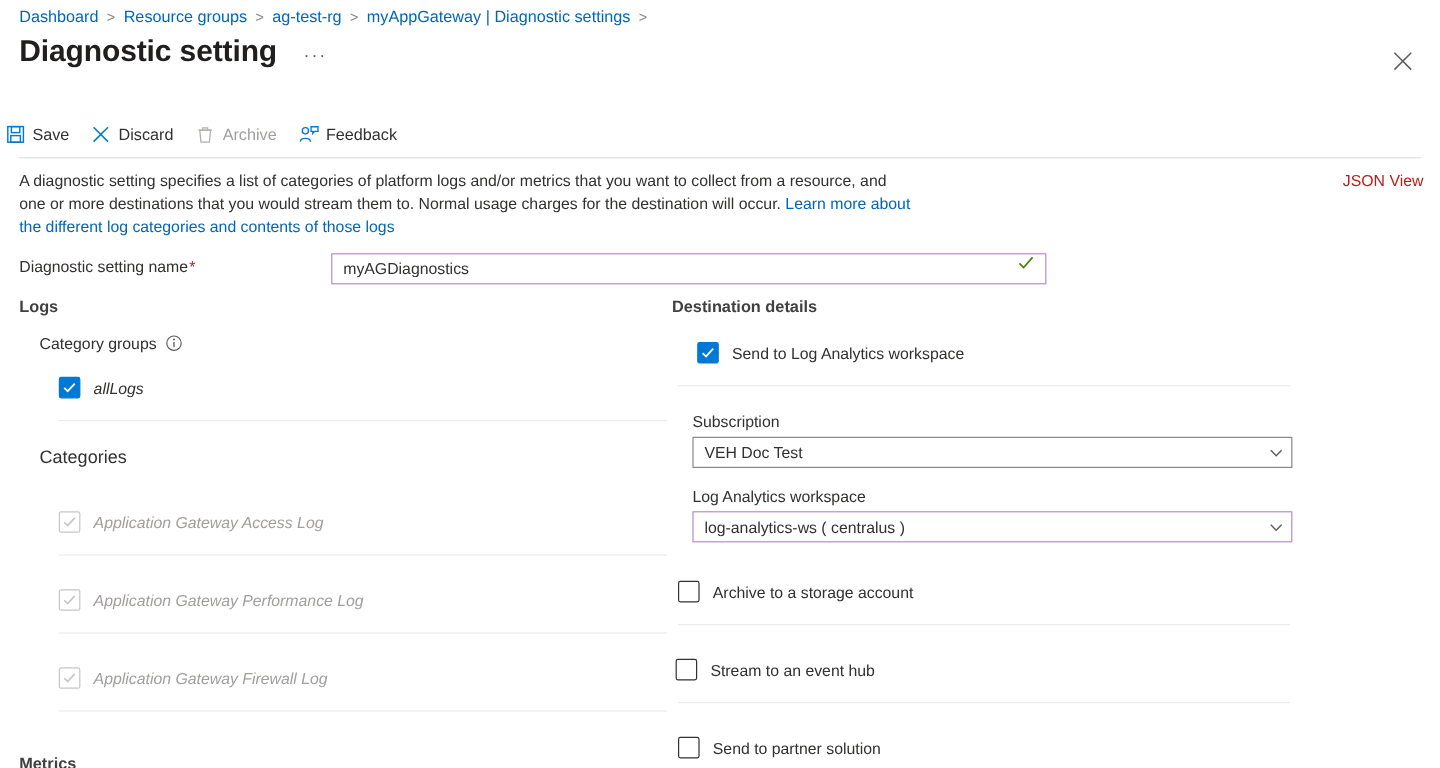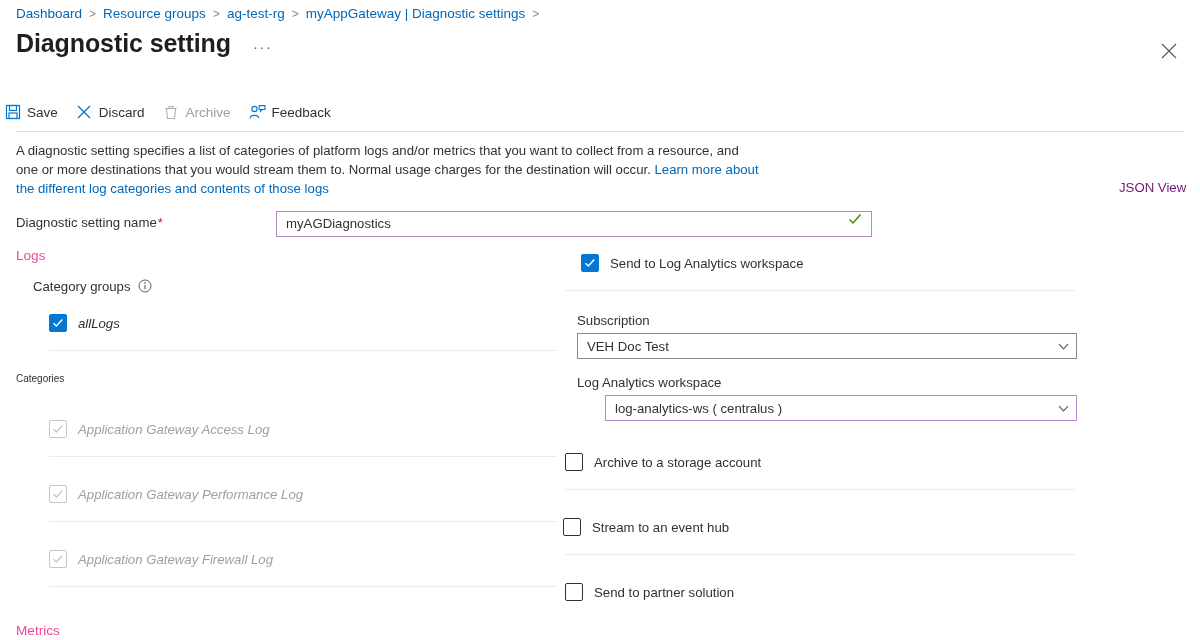--- a/index.html
+++ b/index.html
@@ -127,24 +127,23 @@
     color: #0067b8;
     text-decoration: none;
     cursor: pointer;
   }
 
   .json-view {
     position: absolute;
     top: 143px;
     left: 1119px;
     font-size: 13.2px;
-    color: #701a75;
+    color: #b91c1c;
     cursor: pointer;
     white-space: nowrap;
-    margin-top: 37px;
   }
 
   
   .name-row {
     position: absolute;
     top: 211px;
     left: 16px;
     width: 1160px;
     height: 28px;
   }
@@ -197,22 +196,22 @@
   }
   .col-right {
     position: absolute;
     top: 248px;
     left: 560px;
     width: 520px;
   }
 
   .section-head {
     font-size: 13.6px;
-    font-weight: 400;
-    color: #ec4899;
+    font-weight: 700;
+    color: #404040;
     margin-bottom: 16px;
   }
   .sub-head {
     font-size: 13.2px;
     color: #323130;
     margin-left: 17px;
     margin-bottom: 14px;
     display: flex;
     align-items: flex-start;
   }
@@ -269,43 +268,44 @@
   }
   .divider.r {
     margin-left: 5px;
     width: 510px;
   }
   .spacer-sm { height: 12px; }
   .spacer-md { height: 22px; }
   .spacer-lg { height: 30px; }
 
   .cat-label {
-    font-size: 10px;
-    color: #323130;
+    font-size: 15px;
+    color: #323130;
+    margin-left: 17px;
   }
 
   
   .field { margin-left: 17px; width: 500px; }
   .field-label {
     font-size: 13.2px;
     color: #323130;
     margin-bottom: 5px;
   }
   .select-box {
     position: relative;
     height: 26px;
     border: 1px solid #8a8886;
     background: #fff;
     box-sizing: border-box;
     display: flex;
     align-items: center;
     cursor: pointer;
     gap: 29px;
   }
-  .select-box.validated { border-color: #b78cc4; margin-left: 28px; }
+  .select-box.validated { border-color: #b78cc4; }
   .select-value {
     font-size: 13.2px;
     color: #323130;
     padding-left: 9px;
     flex: 1;
     white-space: nowrap;
     overflow: hidden;
   }
   .chev {
     width: 26px;
@@ -476,20 +476,21 @@
   <div class="divider"></div>
   <div class="spacer-md"></div>
   <div style="height:14px"></div>
 
   <div class="section-head">Metrics</div>
 
 </div>
 
 <div class="col-right">
 
+  <div class="section-head">Destination details</div>
 
   <div class="cb-row" style="margin-left:21px">
     <span class="cbox checked">
       <svg width="12" height="12" viewBox="0 0 12 12">
         <polyline points="1.5,6.2 4.4,9 10.3,2.6" fill="none" stroke="#ffffff" stroke-width="1.5"></polyline>
       </svg>
     </span>
     <span class="cb-label">Send to Log Analytics workspace</span>
   </div>
 

